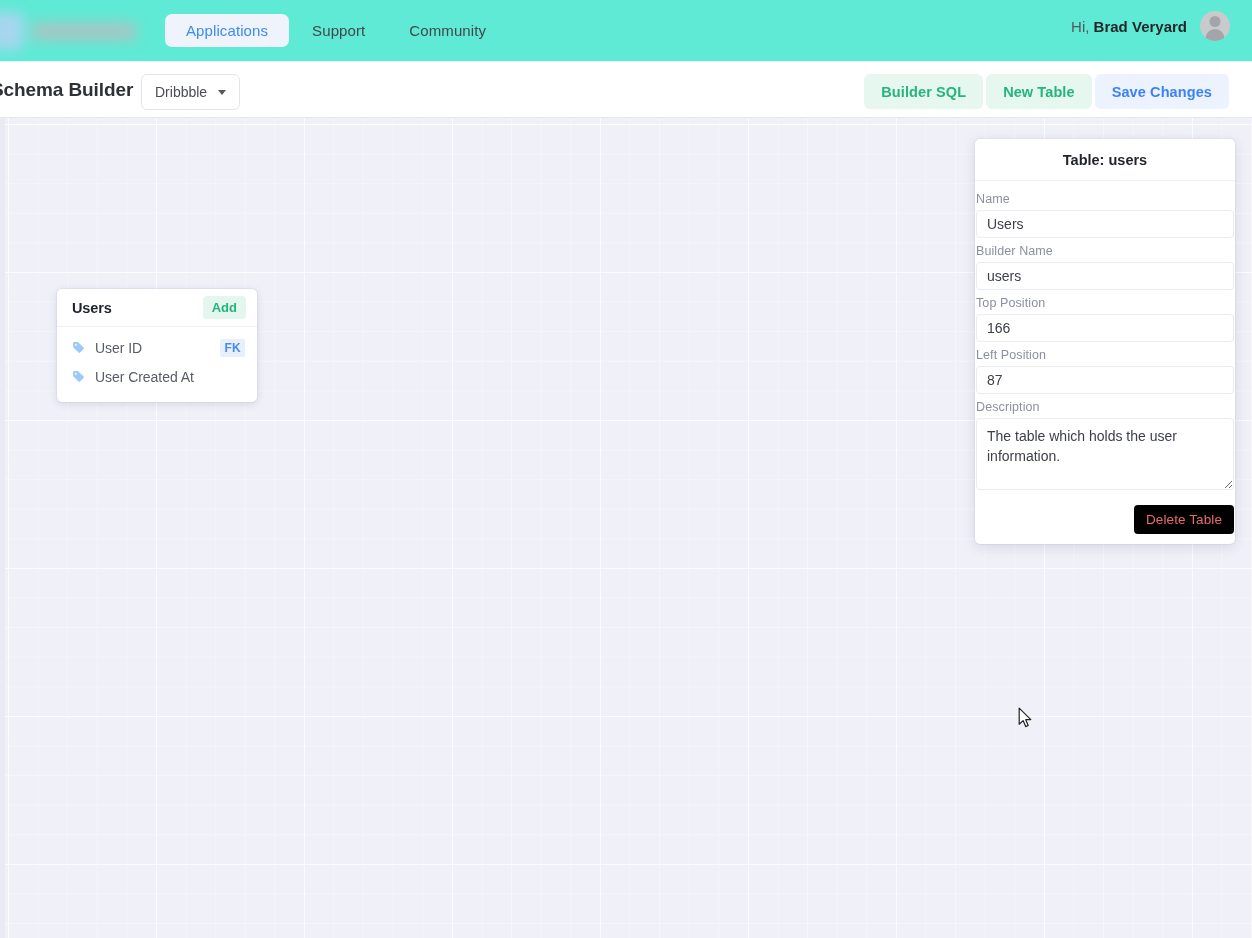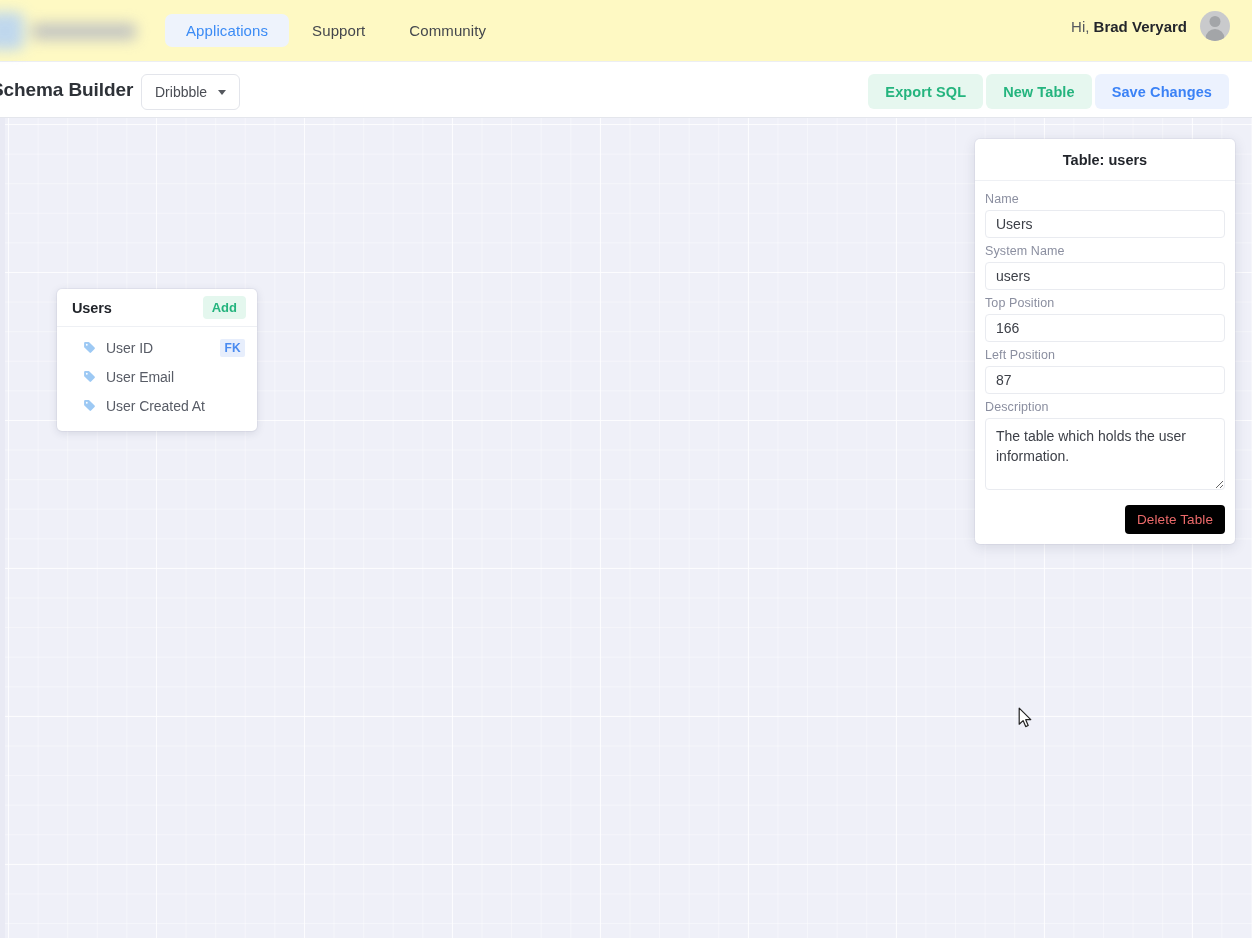--- a/index.html
+++ b/index.html
@@ -11,21 +11,21 @@
     font-family: "Liberation Sans", sans-serif;
     background: #f0f0f8;
   }
 
   
   .topbar {
     position: absolute;
     top: 0; left: 0;
     width: 1252px;
     height: 62px;
-    background: #fef9c3;
+    background: #5eead4;
     border-bottom: 1px solid #eceef3;
     display: flex;
     align-items: center;
     z-index: 30;
   }
 
   .brand-logo {
     position: absolute;
     left: -14px;
     top: 8px;
@@ -236,21 +236,21 @@
     font-family: "Liberation Sans", sans-serif;
     font-size: 13px;
     font-weight: 700;
     padding: 4px 9px;
     border-radius: 4px;
     cursor: pointer;
   }
   .node-fields { padding: 6px 0 11px; }
   .node-field {
     height: 29px;
-    padding: 0 12px 0 26px;
+    padding: 0 12px 0 15px;
     display: flex;
     align-items: center;
     gap: 10px;
     cursor: pointer;
   }
   .tag-icon { flex: 0 0 auto; display: block; }
   .field-name {
     font-size: 14px;
     color: #585c66;
     letter-spacing: -.05px;
@@ -283,21 +283,21 @@
     display: flex;
     align-items: center;
     justify-content: center;
     border-bottom: 1px solid #eef0f4;
   }
   .props-head-title {
     font-size: 14.5px;
     font-weight: 700;
     color: #22252b;
   }
-  .props-body { padding: 11px 10px 10px; }
+  .props-body { padding: 11px 1px 10px; }
   .field-group { margin-bottom: 6px; }
   .field-label {
     display: block;
     font-size: 12.5px;
     color: #8b8fa0;
     margin-bottom: 4px;
     letter-spacing: .1px;
   }
   .field-input {
     width: 100%;
@@ -380,21 +380,21 @@
 <div class="subbar">
 
   <div class="page-title">Schema Builder</div>
 
   <div class="app-select">
     <span>Dribbble</span>
     <span class="caret"></span>
   </div>
 
   <div class="header-actions">
-    <button class="hbtn green">Export SQL</button>
+    <button class="hbtn green">Builder SQL</button>
     <button class="hbtn green">New Table</button>
     <button class="hbtn blue">Save Changes</button>
   </div>
 </div>
 
 <div class="canvas">
 
   <div class="canvas-left-edge"></div>
 
   <div class="table-node">
@@ -407,27 +407,20 @@
 
       <div class="node-field">
         <svg class="tag-icon" width="13" height="13" viewBox="0 0 24 24">
           <path d="M10.5 2H4a2 2 0 0 0-2 2v6.5a2 2 0 0 0 .6 1.4l9.5 9.5a2 2 0 0 0 2.8 0l6.5-6.5a2 2 0 0 0 0-2.8l-9.5-9.5A2 2 0 0 0 10.5 2z" fill="#9dc9f4"></path>
           <circle cx="7" cy="7" r="1.7" fill="#ffffff"></circle>
         </svg>
         <span class="field-name">User ID</span>
         <span class="fk-badge">FK</span>
       </div>
 
-      <div class="node-field">
-        <svg class="tag-icon" width="13" height="13" viewBox="0 0 24 24">
-          <path d="M10.5 2H4a2 2 0 0 0-2 2v6.5a2 2 0 0 0 .6 1.4l9.5 9.5a2 2 0 0 0 2.8 0l6.5-6.5a2 2 0 0 0 0-2.8l-9.5-9.5A2 2 0 0 0 10.5 2z" fill="#9dc9f4"></path>
-          <circle cx="7" cy="7" r="1.7" fill="#ffffff"></circle>
-        </svg>
-        <span class="field-name">User Email</span>
-      </div>
 
 
       <div class="node-field">
         <svg class="tag-icon" width="13" height="13" viewBox="0 0 24 24">
           <path d="M10.5 2H4a2 2 0 0 0-2 2v6.5a2 2 0 0 0 .6 1.4l9.5 9.5a2 2 0 0 0 2.8 0l6.5-6.5a2 2 0 0 0 0-2.8l-9.5-9.5A2 2 0 0 0 10.5 2z" fill="#9dc9f4"></path>
           <circle cx="7" cy="7" r="1.7" fill="#ffffff"></circle>
         </svg>
         <span class="field-name">User Created At</span>
       </div>
 
@@ -441,21 +434,21 @@
     </div>
 
     <div class="props-body">
 
       <div class="field-group">
         <label class="field-label">Name</label>
         <input class="field-input" type="text" value="Users" style="">
       </div>
 
       <div class="field-group">
-        <label class="field-label">System Name</label>
+        <label class="field-label">Builder Name</label>
         <input class="field-input" type="text" value="users" style="">
       </div>
 
       <div class="field-group">
         <label class="field-label">Top Position</label>
         <input class="field-input" type="text" value="166" style="">
       </div>
 
       <div class="field-group">
         <label class="field-label">Left Position</label>

